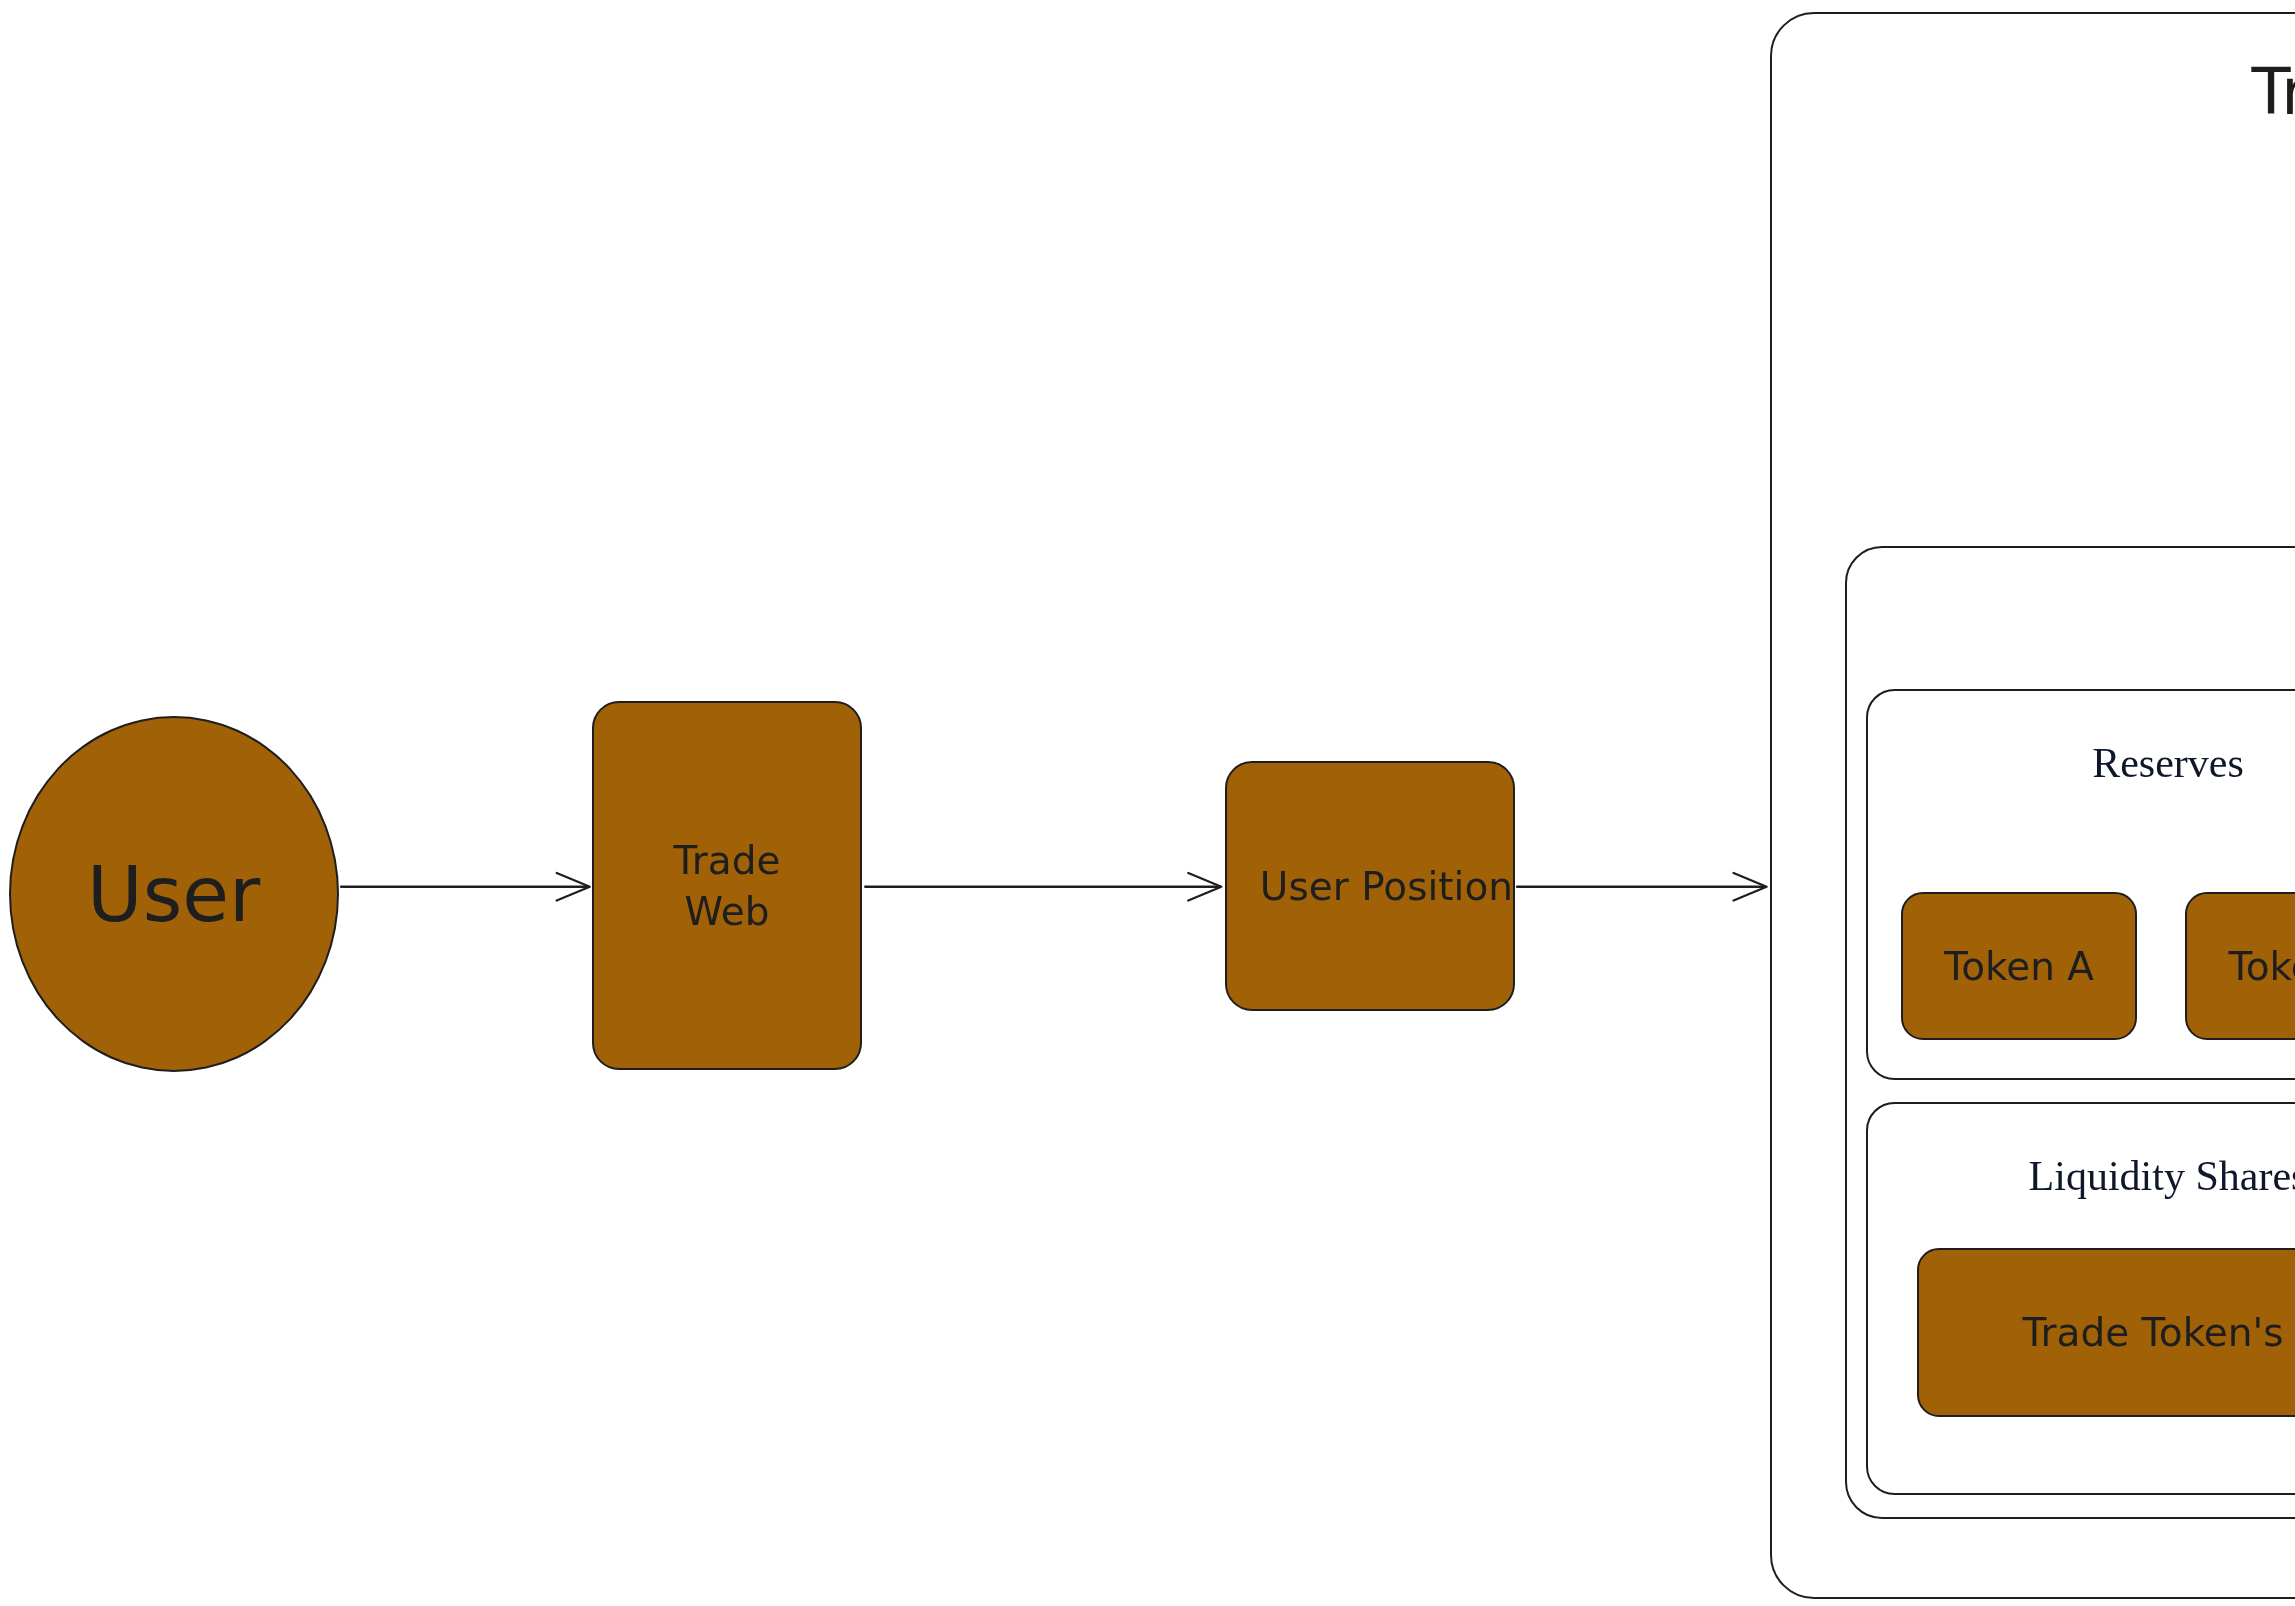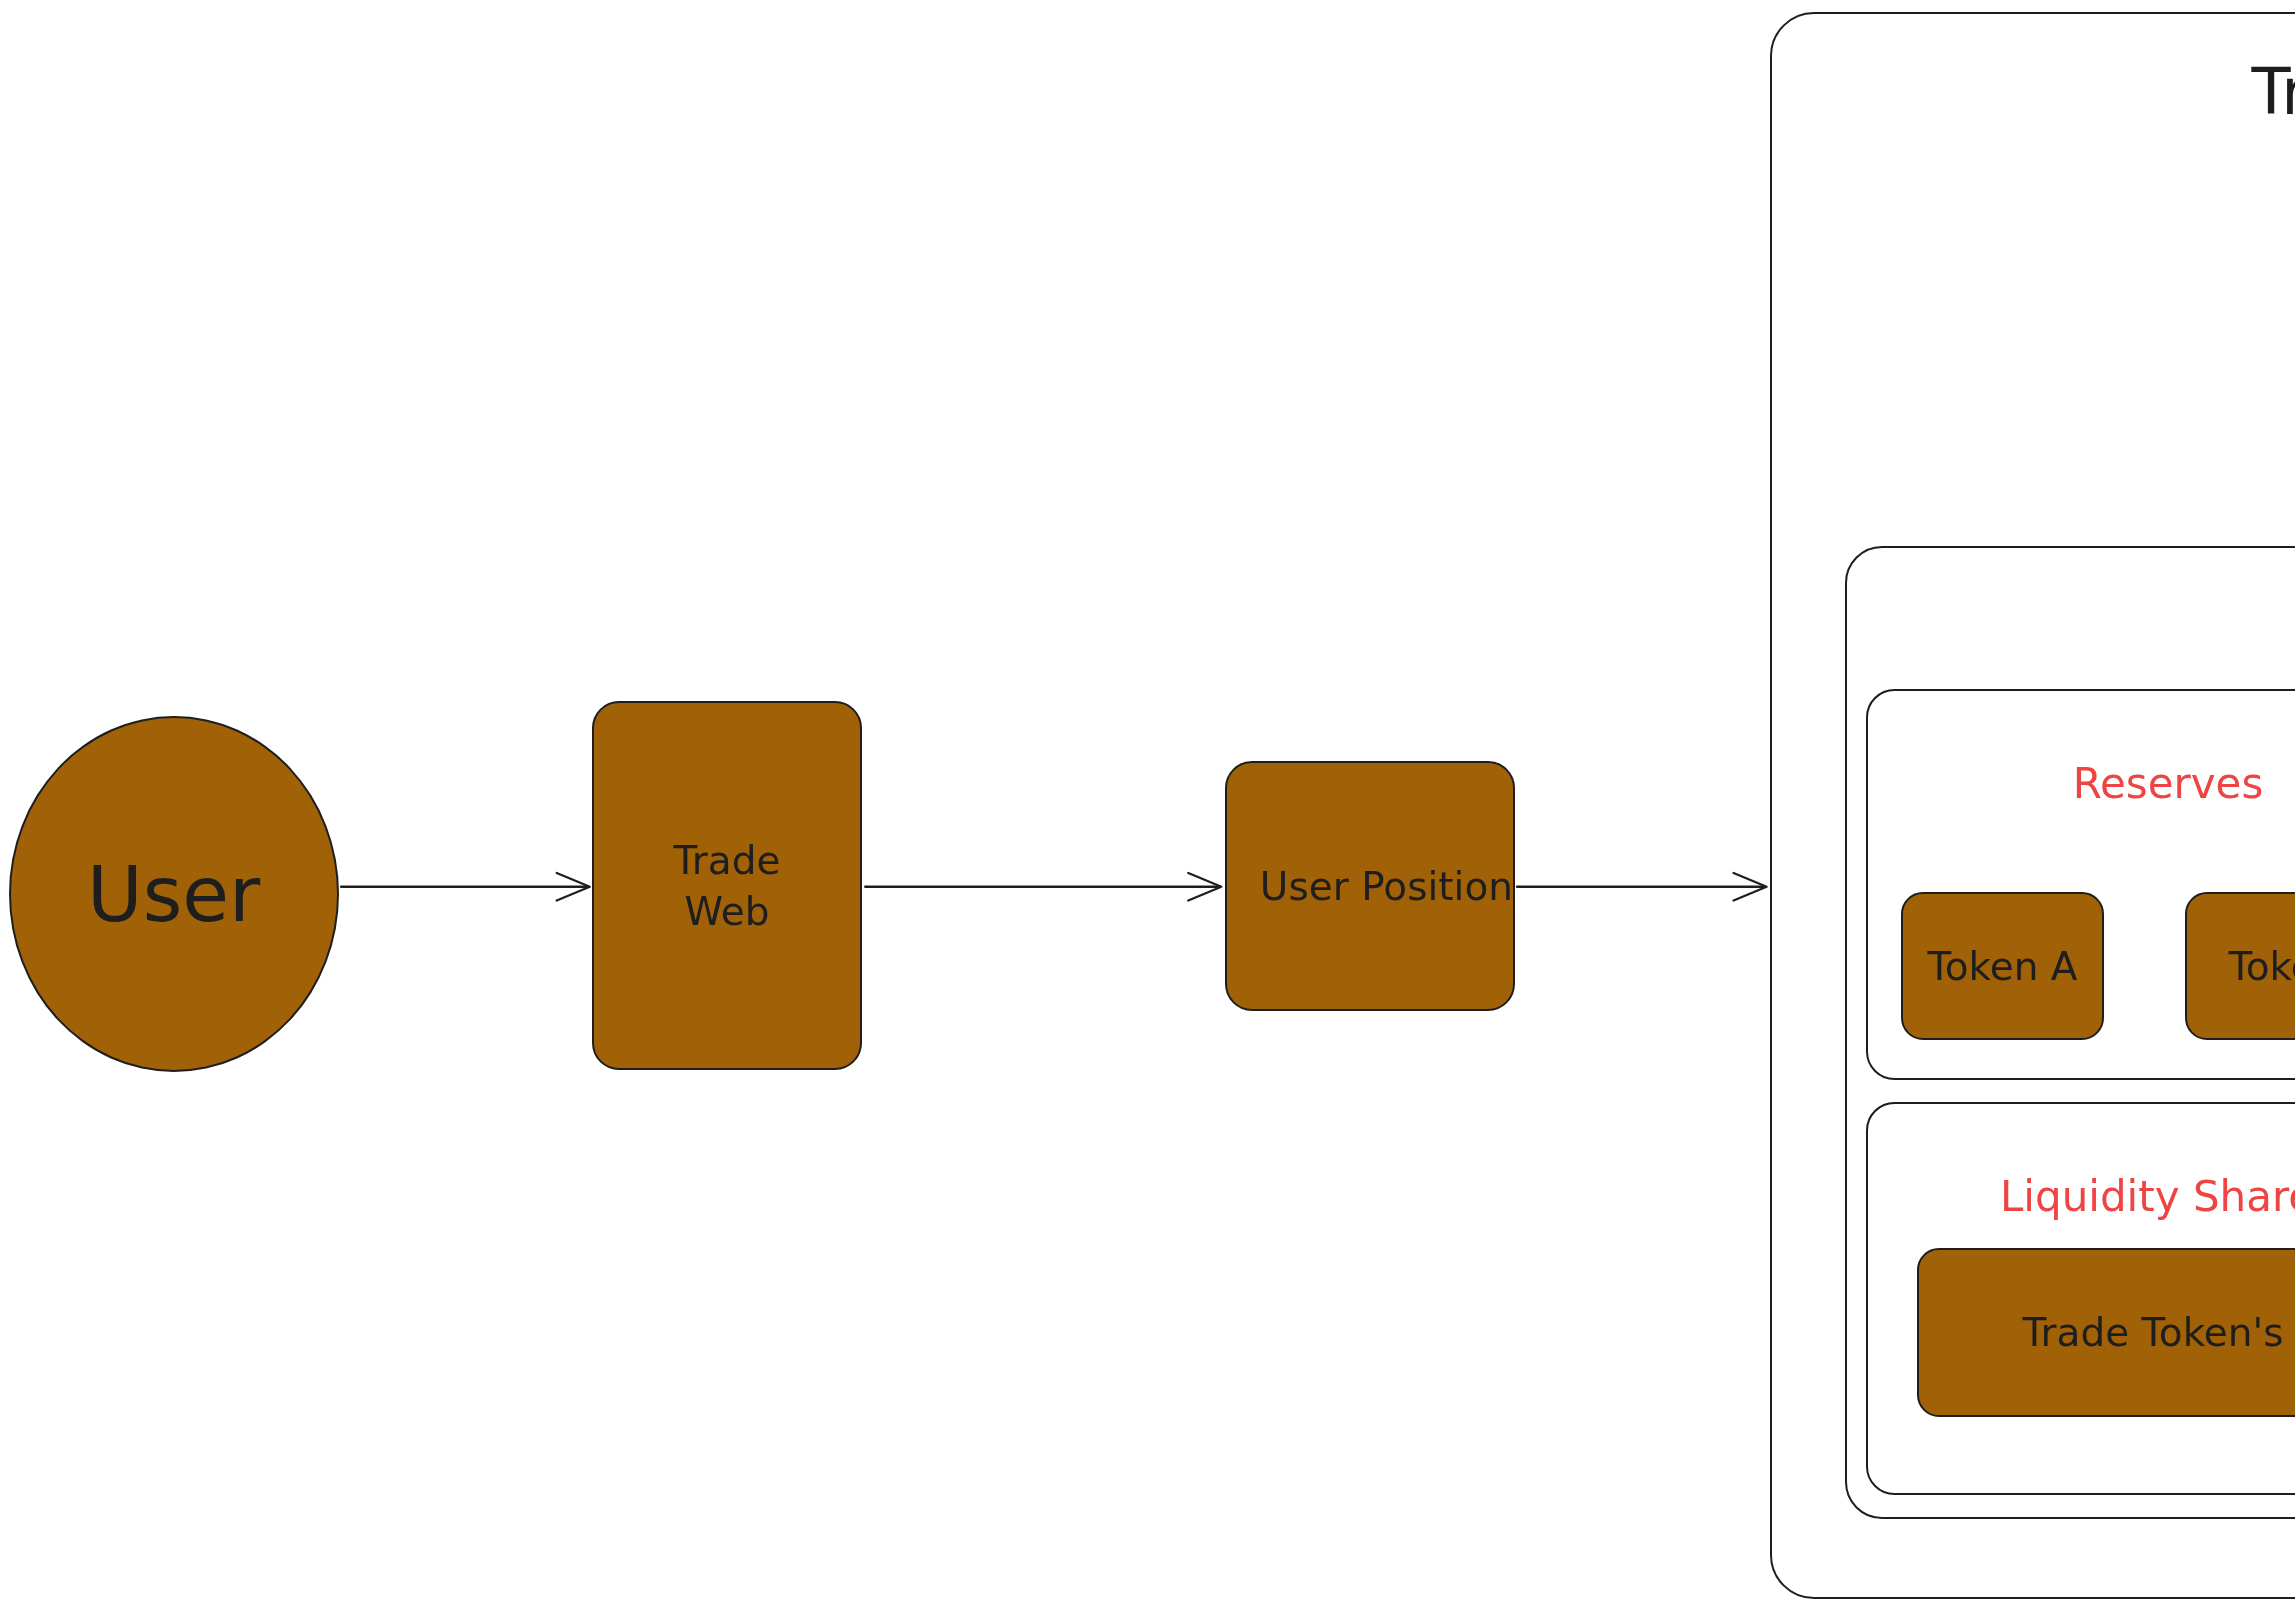--- a/index.html
+++ b/index.html
@@ -14,21 +14,21 @@
     display:flex;align-items:center;justify-content:center;
     flex-direction:column;text-align:center;
   }
   .circle{border-radius:50%;}
   .box{border-radius:27px;}
   .bigbox{border-radius:44px;background:transparent;}
   .innerbox{border-radius:37px;background:transparent;}
   .groupbox{border-radius:28.5px;background:transparent;justify-content:flex-start;}
   .node-label{font-size:39px;line-height:51px;color:#1e1e1e;}
   .circle-label{font-size:73px;color:#1e1e1e;}
-  .section-label{font-size:42px;margin-top:68px;color:#ef4444;}
+  .section-label{font-size:42px;margin-top:48px;color:#0f172a;font-family:Liberation Serif, serif;}
   .title{
     position:absolute;left:1770px;top:55px;width:1465px;
     text-align:center;font-size:64px;color:#1e1e1e;
   }
   #arrows{position:absolute;left:0;top:0;pointer-events:none;}
 </style>
 </head>
 <body>
 
 <div class="shape circle" style="left:8.7px;top:716px;width:330px;height:356px;">
@@ -45,21 +45,21 @@
 </div>
 
 <div class="shape bigbox" style="left:1770px;top:12.4px;width:1465px;height:1587px;"></div>
 <div class="title">Trade Collateral</div>
 
 <div class="shape innerbox" style="left:1845px;top:546px;width:649px;height:973px;"></div>
 
 <div class="shape groupbox" style="left:1866px;top:689px;width:604px;height:391px;">
   <div class="section-label">Reserves</div>
 </div>
-<div class="shape box" style="left:1901px;top:892px;width:203px;height:148px;border-radius:22px;">
+<div class="shape box" style="left:1901px;top:892px;width:236px;height:148px;border-radius:22px;">
   <div class="node-label">Token A</div>
 </div>
 <div class="shape box" style="left:2185px;top:892px;width:237px;height:148px;border-radius:22px;">
   <div class="node-label">Token B</div>
 </div>
 
 <div class="shape groupbox" style="left:1866px;top:1102px;width:604px;height:393px;">
   <div class="section-label">Liquidity Shares</div>
 </div>
 <div class="shape box" style="left:1917px;top:1248px;width:472px;height:169px;border-radius:22px;">

